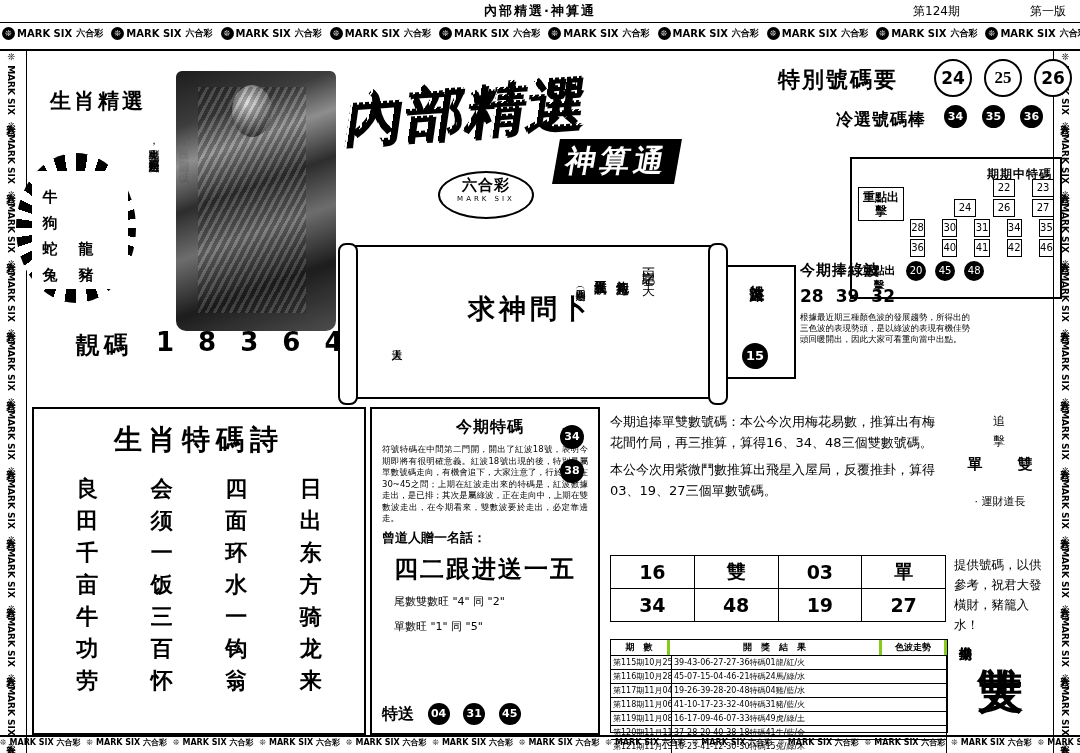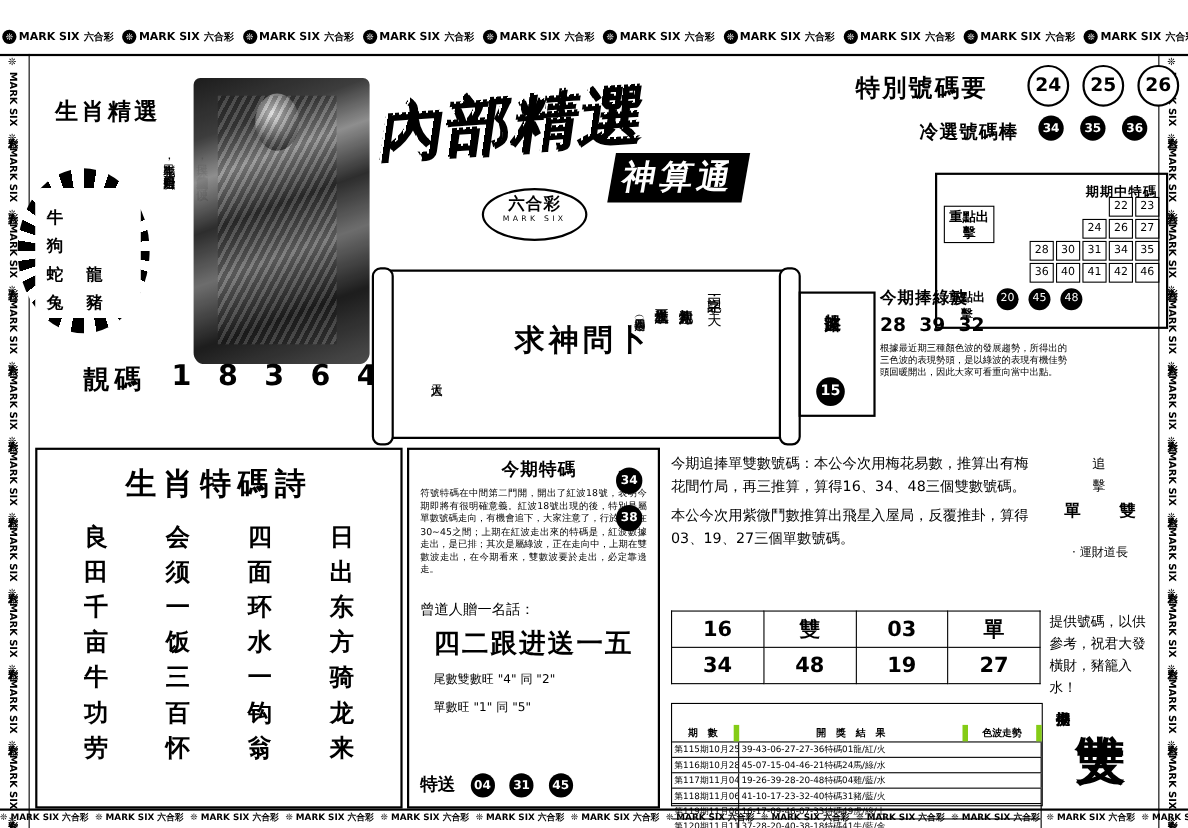--- a/index.html
+++ b/index.html
@@ -102,38 +102,38 @@
   .ball-sm{position:absolute;top:0;width:23px;height:23px;border-radius:50%;background:#000;color:#fff;
     text-align:center;line-height:23px;font-size:11px;font-weight:bold;}
 
   
   .hit-box{position:absolute;left:824px;top:108px;width:208px;height:138px;border:2px solid #000;}
   .hit-title{position:absolute;right:8px;top:7px;font-size:12px;font-weight:bold;letter-spacing:1px;font-family:Liberation Serif, serif;}
   .hit-left{position:absolute;left:6px;top:28px;font-size:12px;font-weight:bold;line-height:14px;width:40px;
     border:1px solid #000;padding:2px;text-align:center;}
   .hit-left2{position:absolute;left:6px;top:104px;font-size:11px;font-weight:bold;width:42px;text-align:center;}
   .hit-grid{position:absolute;left:56px;top:20px;width:146px;}
-  .hit-grid .r{display:flex;justify-content:flex-end;margin-bottom:2px;}
+  .hit-grid .r{display:flex;justify-content:flex-end;margin-bottom:2px;gap:15px;}
   .cellnum{width:20px;height:16px;border:1px solid #000;font-size:10px;text-align:center;line-height:16px;margin-left:2px;}
   .hit-bottom{position:absolute;left:54px;top:100px;}
   .hit-bottom .b{display:inline-block;width:20px;height:20px;border-radius:50%;background:#000;color:#fff;font-size:10px;
     text-align:center;line-height:20px;margin-right:4px;}
 
   
   .bottom{position:absolute;left:0;top:356px;width:1028px;height:330px;}
 
   .poem-box{position:absolute;left:6px;top:2px;width:330px;height:324px;border:2px solid #000;}
   .poem-title{text-align:center;font-size:28px;font-weight:bold;letter-spacing:6px;margin-top:12px;}
   .poem-grid{display:flex;justify-content:space-around;margin-top:14px;padding:0 16px;}
   .poem-col{font-size:22px;font-weight:bold;line-height:32px;text-align:center;}
 
   .mid-box{position:absolute;left:344px;top:2px;width:226px;height:324px;border:2px solid #000;}
   .mid-title{font-size:16px;font-weight:bold;margin:8px 0 0 10px;letter-spacing:1px;text-align:center;}
   .mid-desc{font-size:8.5px;line-height:11.5px;margin:6px 10px 0 10px;text-align:justify;}
-  .mid-gift{font-size:13px;font-weight:normal;margin:20px 0 0 10px;}
+  .mid-gift{font-size:13px;font-weight:bold;margin:4px 0 0 10px;}
   .mid-big{font-size:24px;font-weight:bold;text-align:center;margin-top:6px;letter-spacing:2px;}
   .mid-small{font-size:11px;margin:8px 0 0 22px;line-height:17px;}
   .mid-bot{position:absolute;left:10px;bottom:8px;font-size:16px;font-weight:bold;}
   .mid-bot .b{display:inline-block;width:22px;height:22px;border-radius:50%;background:#000;color:#fff;font-size:11px;
     text-align:center;line-height:22px;margin-left:8px;vertical-align:middle;}
 
   .tesong{position:absolute;left:524px;top:10px;width:44px;text-align:center;}
   .tesong .t{font-size:15px;font-weight:bold;line-height:18px;}
   .tesong .b{width:24px;height:24px;border-radius:50%;background:#000;color:#fff;font-size:11px;line-height:24px;
     text-align:center;margin:10px auto 0 auto;font-weight:bold;}
@@ -144,38 +144,43 @@
   .rb-side .row1{font-size:12px;letter-spacing:14px;margin-left:12px;}
   .rb-side .row2{font-size:15px;font-weight:bold;letter-spacing:10px;margin-left:10px;margin-top:3px;}
   .rb-side .row3{font-size:11px;margin-top:18px;text-align:center;}
   .num-table{position:absolute;left:6px;top:148px;width:336px;border-collapse:collapse;}
   .num-table td{border:1px solid #000;height:30px;text-align:center;font-size:19px;font-weight:bold;width:25%;}
   .rb-note{position:absolute;left:350px;top:148px;width:98px;font-size:12.5px;line-height:20px;}
 
   
   .res-box{position:absolute;left:6px;top:232px;width:336px;height:92px;border:1px solid #000;}
   .res-head{display:flex;font-size:9px;font-weight:bold;border-bottom:1px solid #000;}
-  .res-head div{border-right:5px solid #84cc16;text-align:center;padding:1px 0;margin-top:19px;}
+  .res-head div{border-right:3px solid #84cc16;text-align:center;padding:1px 0;}
   .res-row{display:flex;font-size:8px;border-bottom:1px solid #000;}
   .res-row div{border-right:1px solid #000;padding:1px 2px;white-space:nowrap;overflow:hidden;}
   .c0{width:56px;}
   .c1{flex:1;}
   .big-right{position:absolute;left:352px;top:228px;width:96px;height:96px;}
   .big-right .lbl{position:absolute;left:0;top:2px;font-size:13px;font-weight:bold;line-height:18px;width:18px;}
   .big-right .big{position:absolute;left:22px;top:-4px;font-size:46px;font-weight:bold;line-height:46px;}
 
   
   .bot-band{position:absolute;left:0;bottom:0;width:1080px;height:16px;border-top:2px solid #000;overflow:hidden;white-space:nowrap;font-size:8px;font-weight:bold;}
   .bot-band span{display:inline-block;margin-right:6px;}
 </style>
 </head>
 <body>
 
 <div class="page">
 
+  <div class="topbar">
+    <div class="title">內部精選·神算通</div>
+    <div class="issue">第124期</div>
+    <div class="edition">第一版</div>
+  </div>
 
   <div class="marksix-band" id="ms-band"><span class="ms-ball">❊</span><span class="ms-item">MARK SIX</span><span class="ms-cn">六合彩</span><span class="ms-ball">❊</span><span class="ms-item">MARK SIX</span><span class="ms-cn">六合彩</span><span class="ms-ball">❊</span><span class="ms-item">MARK SIX</span><span class="ms-cn">六合彩</span><span class="ms-ball">❊</span><span class="ms-item">MARK SIX</span><span class="ms-cn">六合彩</span><span class="ms-ball">❊</span><span class="ms-item">MARK SIX</span><span class="ms-cn">六合彩</span><span class="ms-ball">❊</span><span class="ms-item">MARK SIX</span><span class="ms-cn">六合彩</span><span class="ms-ball">❊</span><span class="ms-item">MARK SIX</span><span class="ms-cn">六合彩</span><span class="ms-ball">❊</span><span class="ms-item">MARK SIX</span><span class="ms-cn">六合彩</span><span class="ms-ball">❊</span><span class="ms-item">MARK SIX</span><span class="ms-cn">六合彩</span><span class="ms-ball">❊</span><span class="ms-item">MARK SIX</span><span class="ms-cn">六合彩</span></div>
 
   <div class="vband left" id="vb-left">
       <span>❊ MARK SIX 六合彩</span>
       <span>❊ MARK SIX 六合彩</span>
       <span>❊ MARK SIX 六合彩</span>
       <span>❊ MARK SIX 六合彩</span>
       <span>❊ MARK SIX 六合彩</span>
       <span>❊ MARK SIX 六合彩</span>
@@ -259,21 +264,21 @@
         <div class="green-title">今期捧綠波</div>
         <div class="green-nums">
           <b>28</b><b>39</b><b>32</b>
         </div>
         <div class="green-desc">根據最近期三種顏色波的發展趨勢，所得出的三色波的表現勢頭，是以綠波的表現有機佳勢頭回暖開出，因此大家可看重向當中出點。</div>
       </div>
 
       <div class="special-row">
         <div class="lbl">特別號碼要</div>
         <div class="ball-lg" style="left:156px;">24</div>
-        <div class="ball-lg" style="left:206px;">25</div>
+        <div class="ball-lg" style="left:206px;font-family:Liberation Serif, serif;">25</div>
         <div class="ball-lg" style="left:256px;">26</div>
       </div>
 
       <div class="cold-row">
         <div class="lbl">冷選號碼棒</div>
         <div class="ball-sm" style="left:108px;">34</div>
         <div class="ball-sm" style="left:146px;">35</div>
         <div class="ball-sm" style="left:184px;">36</div>
       </div>
 

